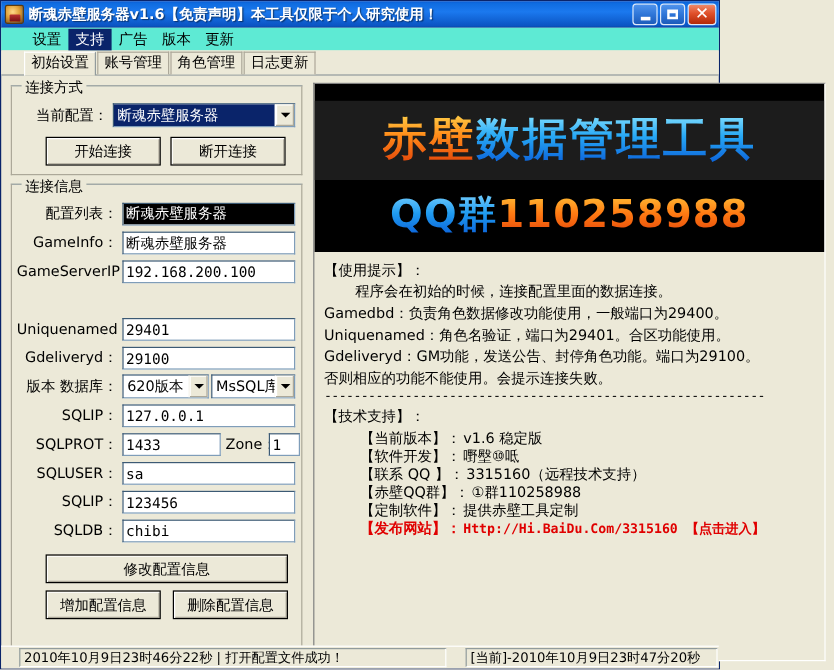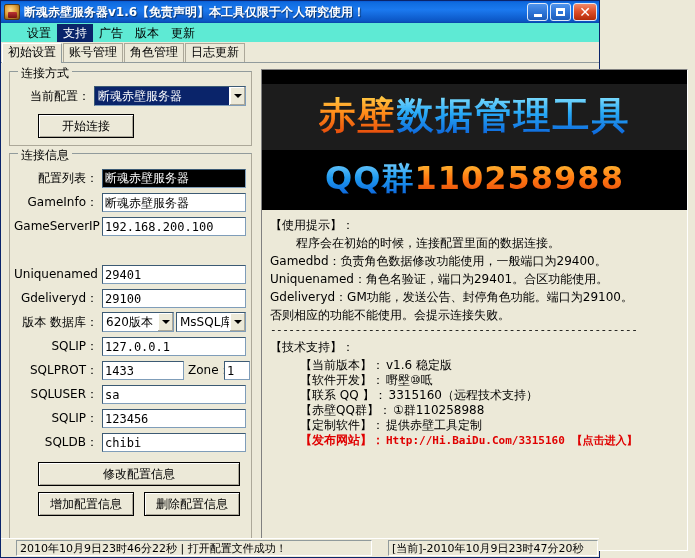--- a/index.html
+++ b/index.html
@@ -80,21 +80,21 @@
     line-height: 16px;
     cursor: default;
     white-space: nowrap;
   }
   .menu-item.selected { background: #0a246a; color: #fff; }
 
   
   .tabstrip {
     height: 21px;
     display: flex; align-items: flex-end;
-    padding-left: 1px;
+    padding-left: 19px;
     background: #ece9d8;
     border-bottom: 1px solid #919b9c;
   }
   .tab {
     font-size: 12px;
     padding: 1px 5px 2px 5px;
     margin-right: 1px;
     border: 1px solid #aca899;
     border-bottom: none;
     background: #ece9d8;
@@ -362,20 +362,21 @@
         <span class="field-label" style="width:78px;">当前配置：</span>
         <div class="combo highlighted" style="width:152px;">
           <span class="cb-text">断魂赤壁服务器</span>
           <span class="cb-arrow">
               <i></i>
             </span>
         </div>
       </div>
 
       <div class="btn" style="position:absolute; left:28px; top:42px; width:96px; height:24px;">开始连接</div>
+      <div class="btn" style="position:absolute; left:132px; top:42px; width:96px; height:24px;">断开连接</div>
     </div>
 
     <div class="groupbox" id="gb-conn-info">
       <span class="gb-title">连接信息</span>
 
       <div class="field-row" style="left:4px; top:14px;">
         <span class="field-label" style="width:88px;">配置列表：</span>
         <div class="listbox" style="width:144px;">
           <div class="lb-sel">断魂赤壁服务器</div>
         </div>

